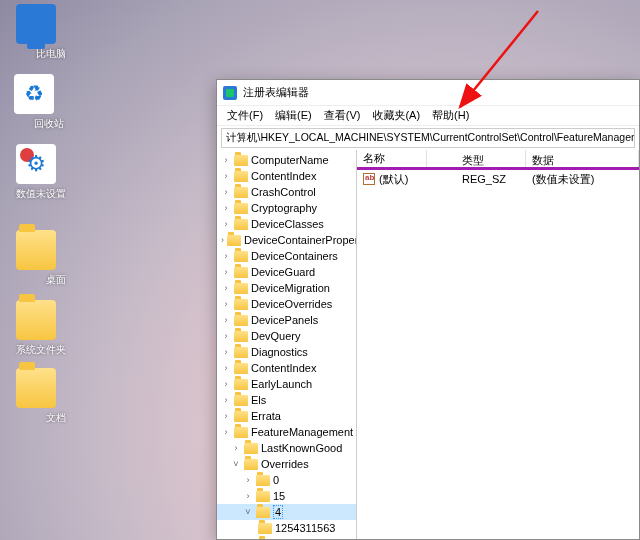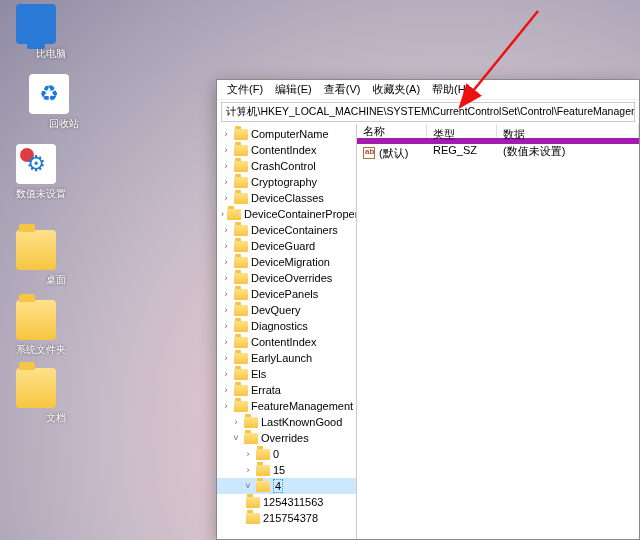--- a/index.html
+++ b/index.html
@@ -43,46 +43,46 @@
   .tree::-webkit-scrollbar-thumb { background:#c4c4c4; border:3px solid #fff; border-radius:7px; }
   .node { display:flex; align-items:center; height:16px; padding-left:4px; cursor:default; }
   .node .arrw { width:10px; text-align:center; color:#666; font-size:9px; }
   .node .fico { width:14px; height:11px; background:linear-gradient(#ffe18a,#f7c541); border-radius:1px; margin:0 3px; flex-shrink:0; position:relative; }
   .node .fico::before { content:''; position:absolute; top:-3px; left:1px; width:6px; height:3px; background:#f7c541; border-radius:1px 1px 0 0; }
   .node .nlbl { font-size:11px; }
   .node.sel { background:#cce8ff; }
   .node.sel .nlbl { border:1px dotted #3399ff; padding:0 1px; }
   .ind1 { padding-left:14px; }
   .ind2 { padding-left:26px; }
-  .ind3 { padding-left:16px; }
+  .ind3 { padding-left:28px; }
 
   .list { flex:1; overflow:hidden; }
-  .lh { height:20px; display:flex; border-bottom:6px solid #a21caf; }
+  .lh { height:20px; display:flex; border-bottom:3px solid #a21caf; }
   .lh div { padding:3px 6px; font-size:11px; border-right:1px solid #e0e0e0; }
-  .lr { height:18px; display:flex; }
+  .lr { height:18px; display:flex; align-items:center; }
   .lr div { padding:0 6px; font-size:11px; }
   .c-name { width:70px; display:flex; align-items:center; }
-  .c-type { width:70px; }
+  .c-type { width:70px;margin-left:29px; }
   .c-data { flex:1; }
   .vico { width:12px; height:12px; background:#fff; border:1px solid #b07030; margin-right:4px; position:relative; flex-shrink:0; }
   .vico::after { content:'ab'; position:absolute; top:-1px; left:1px; color:#c04040; font-size:8px; font-weight:bold; }
 
   
   .arrow-svg { position:absolute; left:0; top:0; pointer-events:none; }
 </style>
 </head>
 <body>
 
 <div class="desktop">
 
   <div class="di" style="left:6px; top:4px;">
     <div class="ico ico-pc"></div>
     <div class="lbl">比电脑</div>
   </div>
-  <div class="di" style="left:19px; top:74px;">
+  <div class="di" style="left:4px; top:74px;">
     <div class="ico ico-bin"></div>
     <div class="lbl">回收站</div>
   </div>
   <div class="di" style="left:6px; top:144px;">
     <div class="ico ico-sys"></div>
     <div class="lbl">数值未设置</div>
   </div>
   <div class="di" style="left:6px; top:230px;">
     <div class="ico ico-fold"></div>
     <div class="lbl">桌面</div>
@@ -90,20 +90,24 @@
   <div class="di" style="left:6px; top:300px;">
     <div class="ico ico-fold"></div>
     <div class="lbl">系统文件夹</div>
   </div>
   <div class="di" style="left:6px; top:368px;">
     <div class="ico ico-fold"></div>
     <div class="lbl">文档</div>
   </div>
 
   <div class="win">
+    <div class="titlebar">
+      <div class="tico"></div>
+      <div class="ttxt">注册表编辑器</div>
+    </div>
     <div class="menubar">
       <span>文件(F)</span>
       <span>编辑(E)</span>
       <span>查看(V)</span>
       <span>收藏夹(A)</span>
       <span>帮助(H)</span>
     </div>
     <div class="pathbar">
       <span>计算机\HKEY_LOCAL_MACHINE\SYSTEM\CurrentControlSet\Control\FeatureManagement\Overrides\4</span>
     </div>

